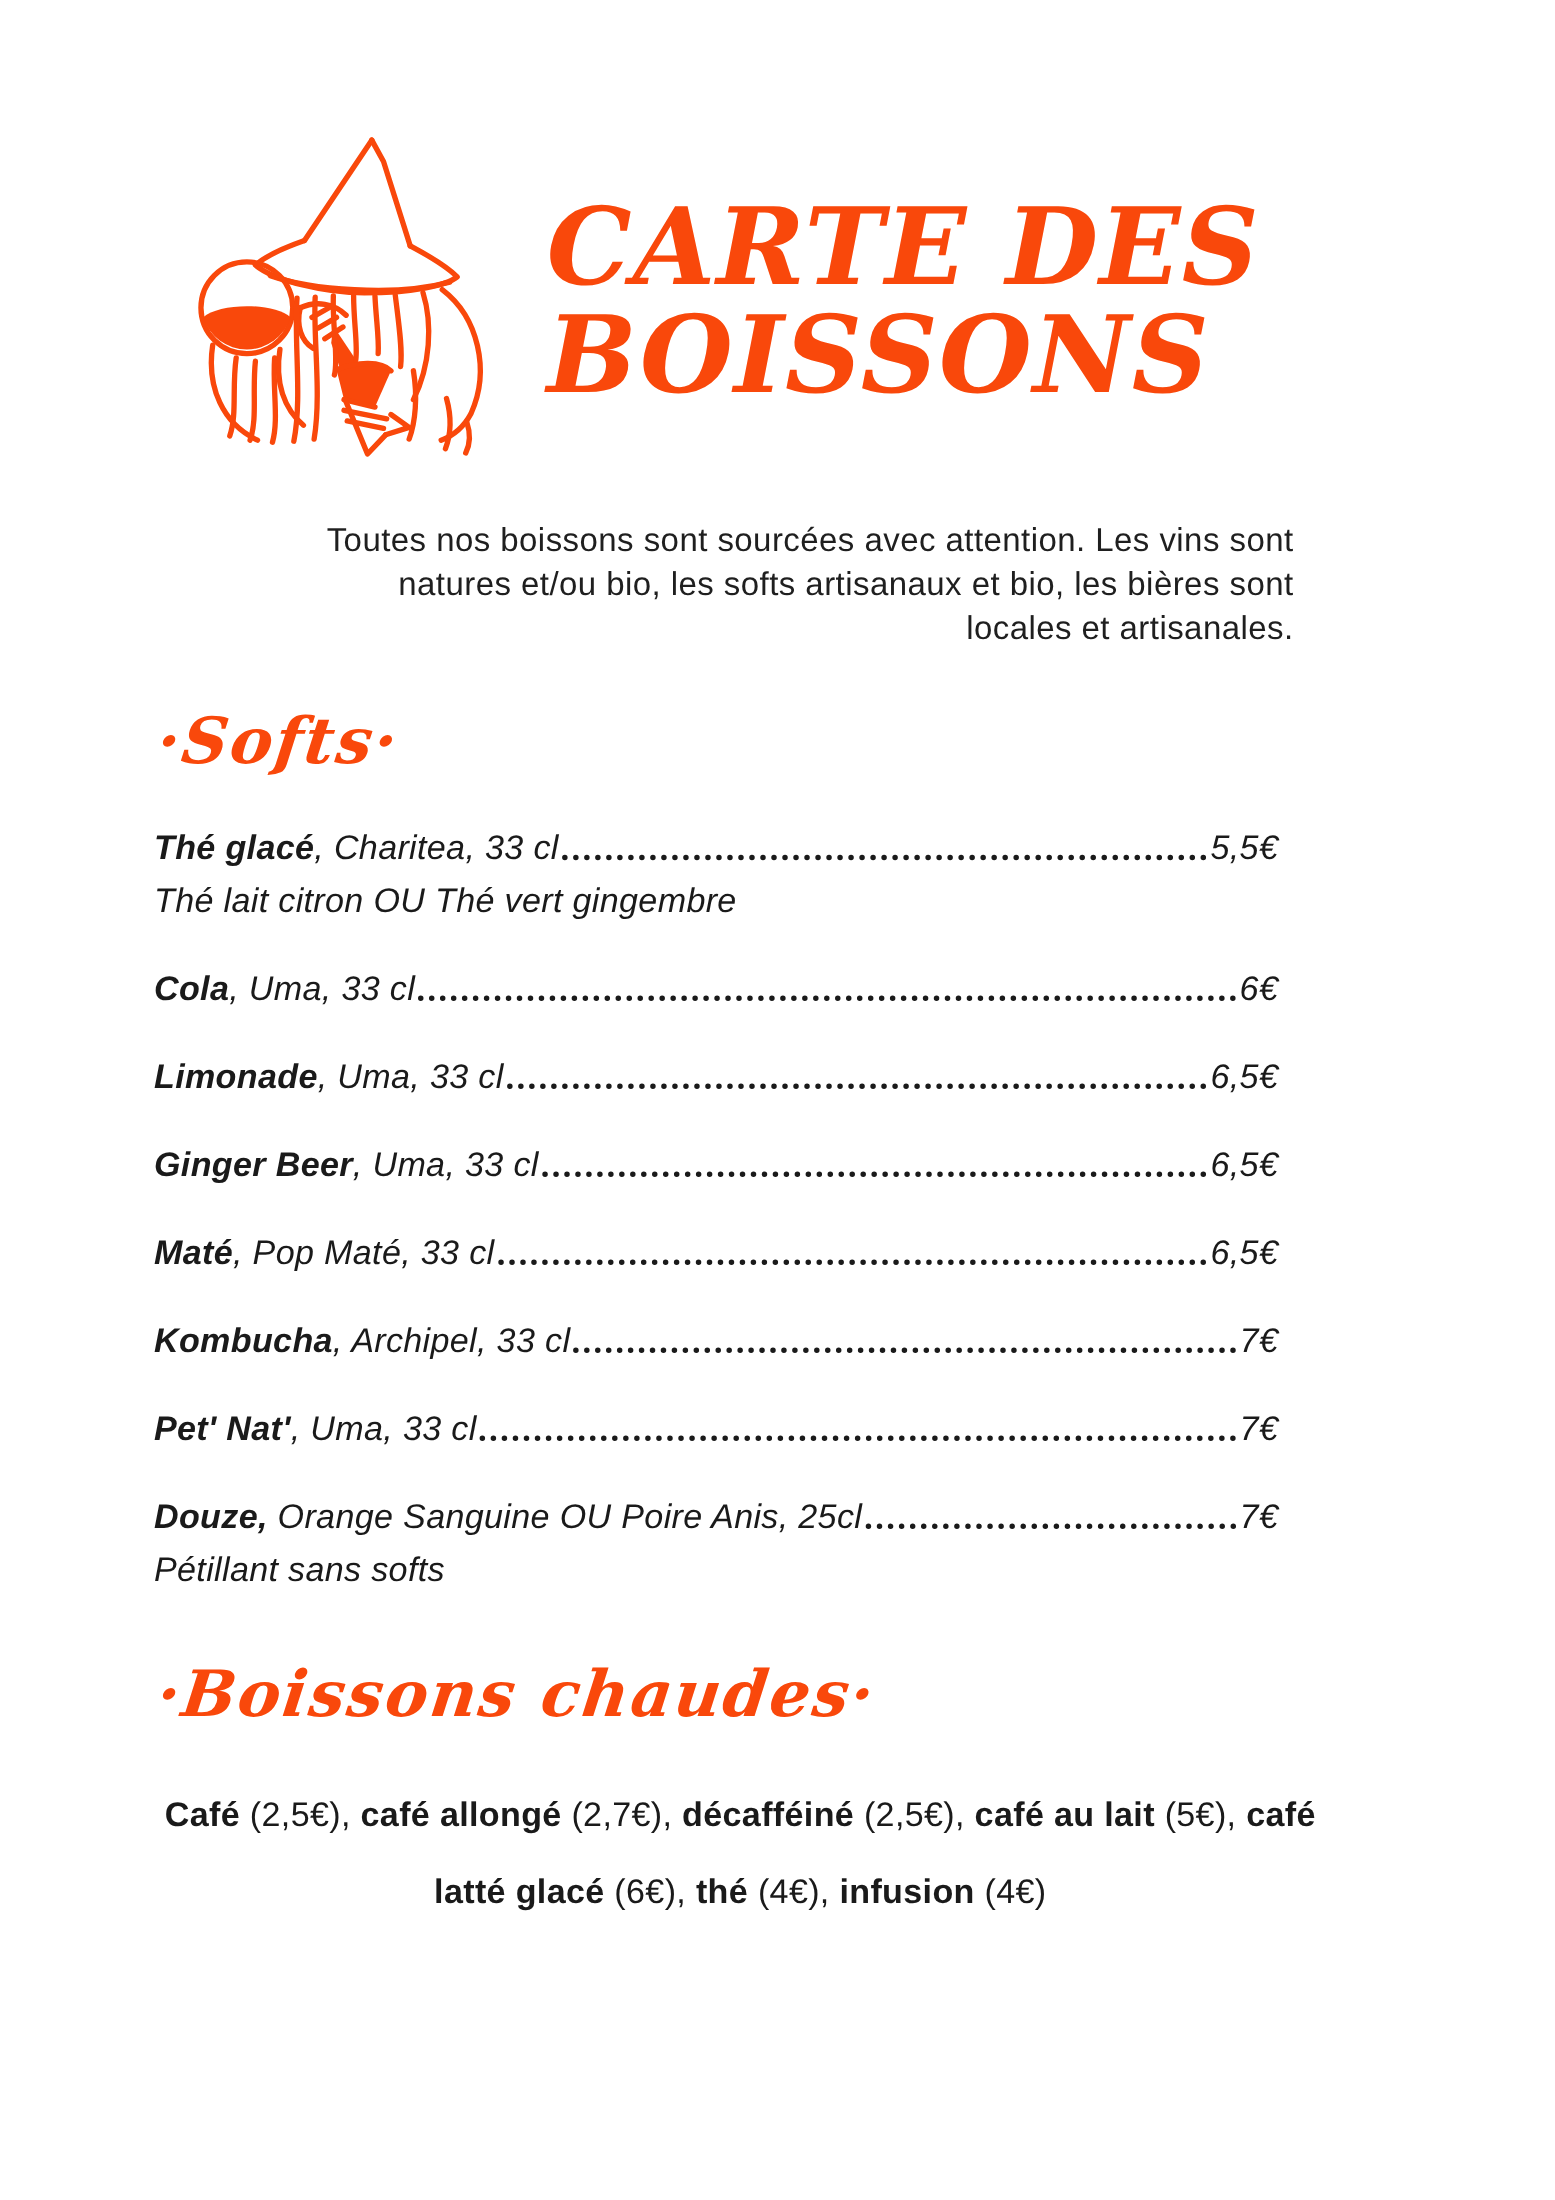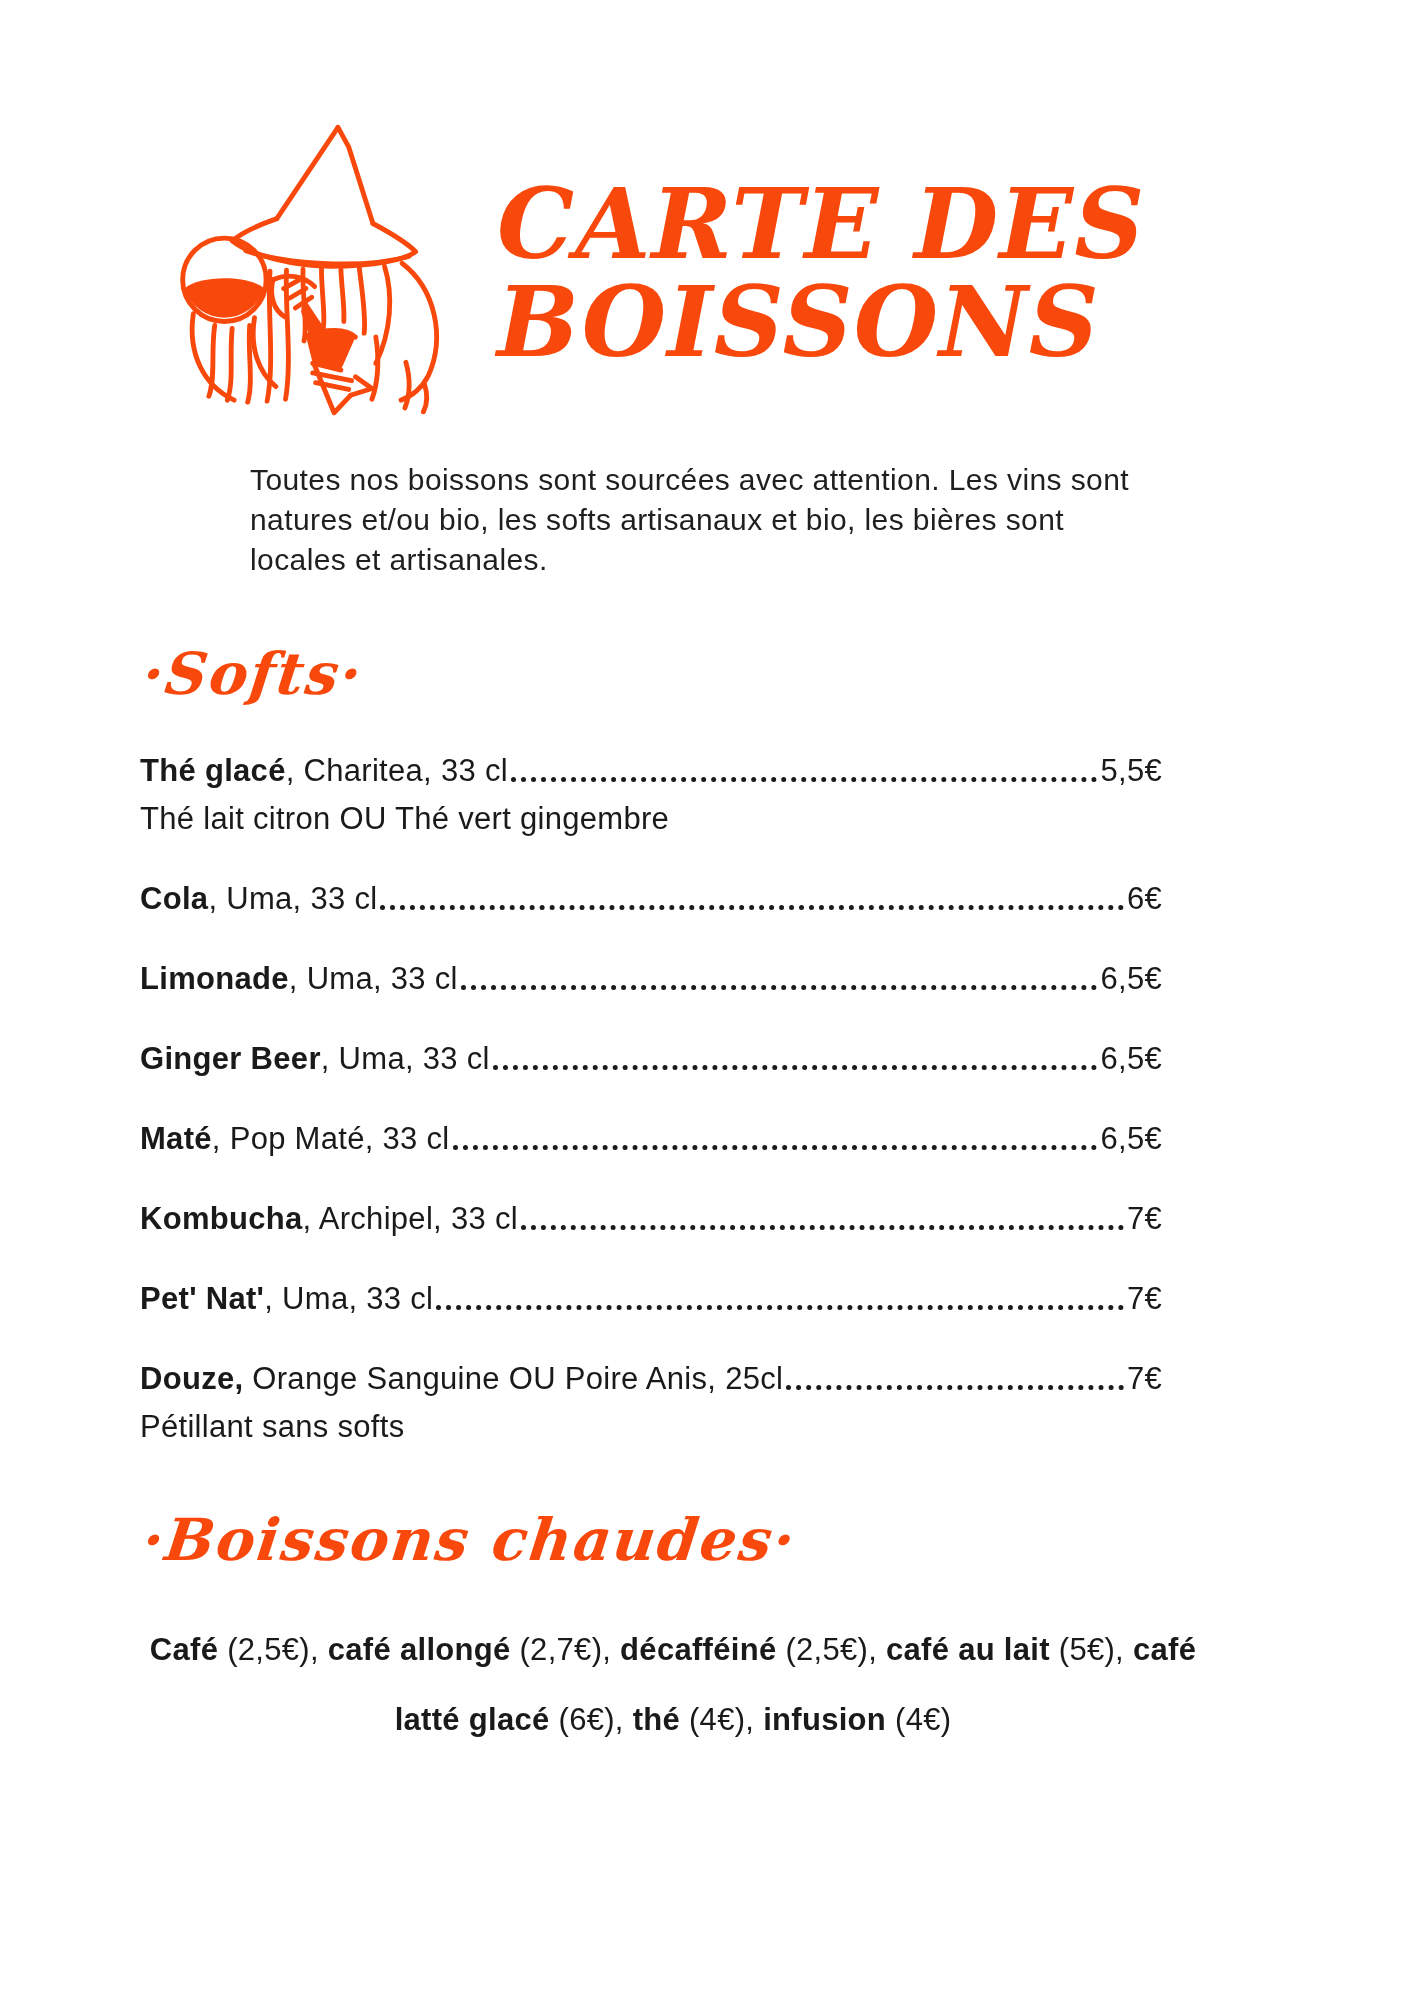--- a/index.html
+++ b/index.html
@@ -25,40 +25,40 @@
     margin:0;
     font-family:"DejaVu Serif",serif;
     font-style:italic;font-weight:bold;
     font-size:97px;line-height:1.01;
     letter-spacing:1px;
     color:var(--accent);
     white-space:nowrap;
   }
   .intro{
     position:absolute;left:250px;top:460px;width:914px;
-    margin:0;text-align:left;
+    margin:12px;text-align:right;
     font-size:30px;line-height:40px;
     letter-spacing:0.4px;
     color:#1f1f1f;
   }
   .menu{
     position:absolute;left:140px;top:645px;width:1022px;
   }
   .script-heading{
     margin:0 0 50px 0;
     font-family:"DejaVu Serif",serif;
     font-style:italic;font-weight:bold;
     font-size:58px;line-height:1;
     letter-spacing:2px;
     color:var(--accent);
     transform:skewX(-7deg);
     transform-origin:left bottom;
   }
   .script-heading.hot-heading{margin:66px 0 46px 0;}
-  .menu-item{margin-bottom:44px;}
+  .menu-item{margin-bottom:44px;font-style:italic;}
   .item-row{
     display:flex;align-items:flex-end;
     font-size:31px;line-height:36px;
     letter-spacing:0.3px;
   }
   .item-name{font-weight:bold;}
   .dotted-leader{
     flex:1 1 auto;min-width:24px;
     border-bottom:5px dotted #1a1a1a;
     margin:0 3px;

